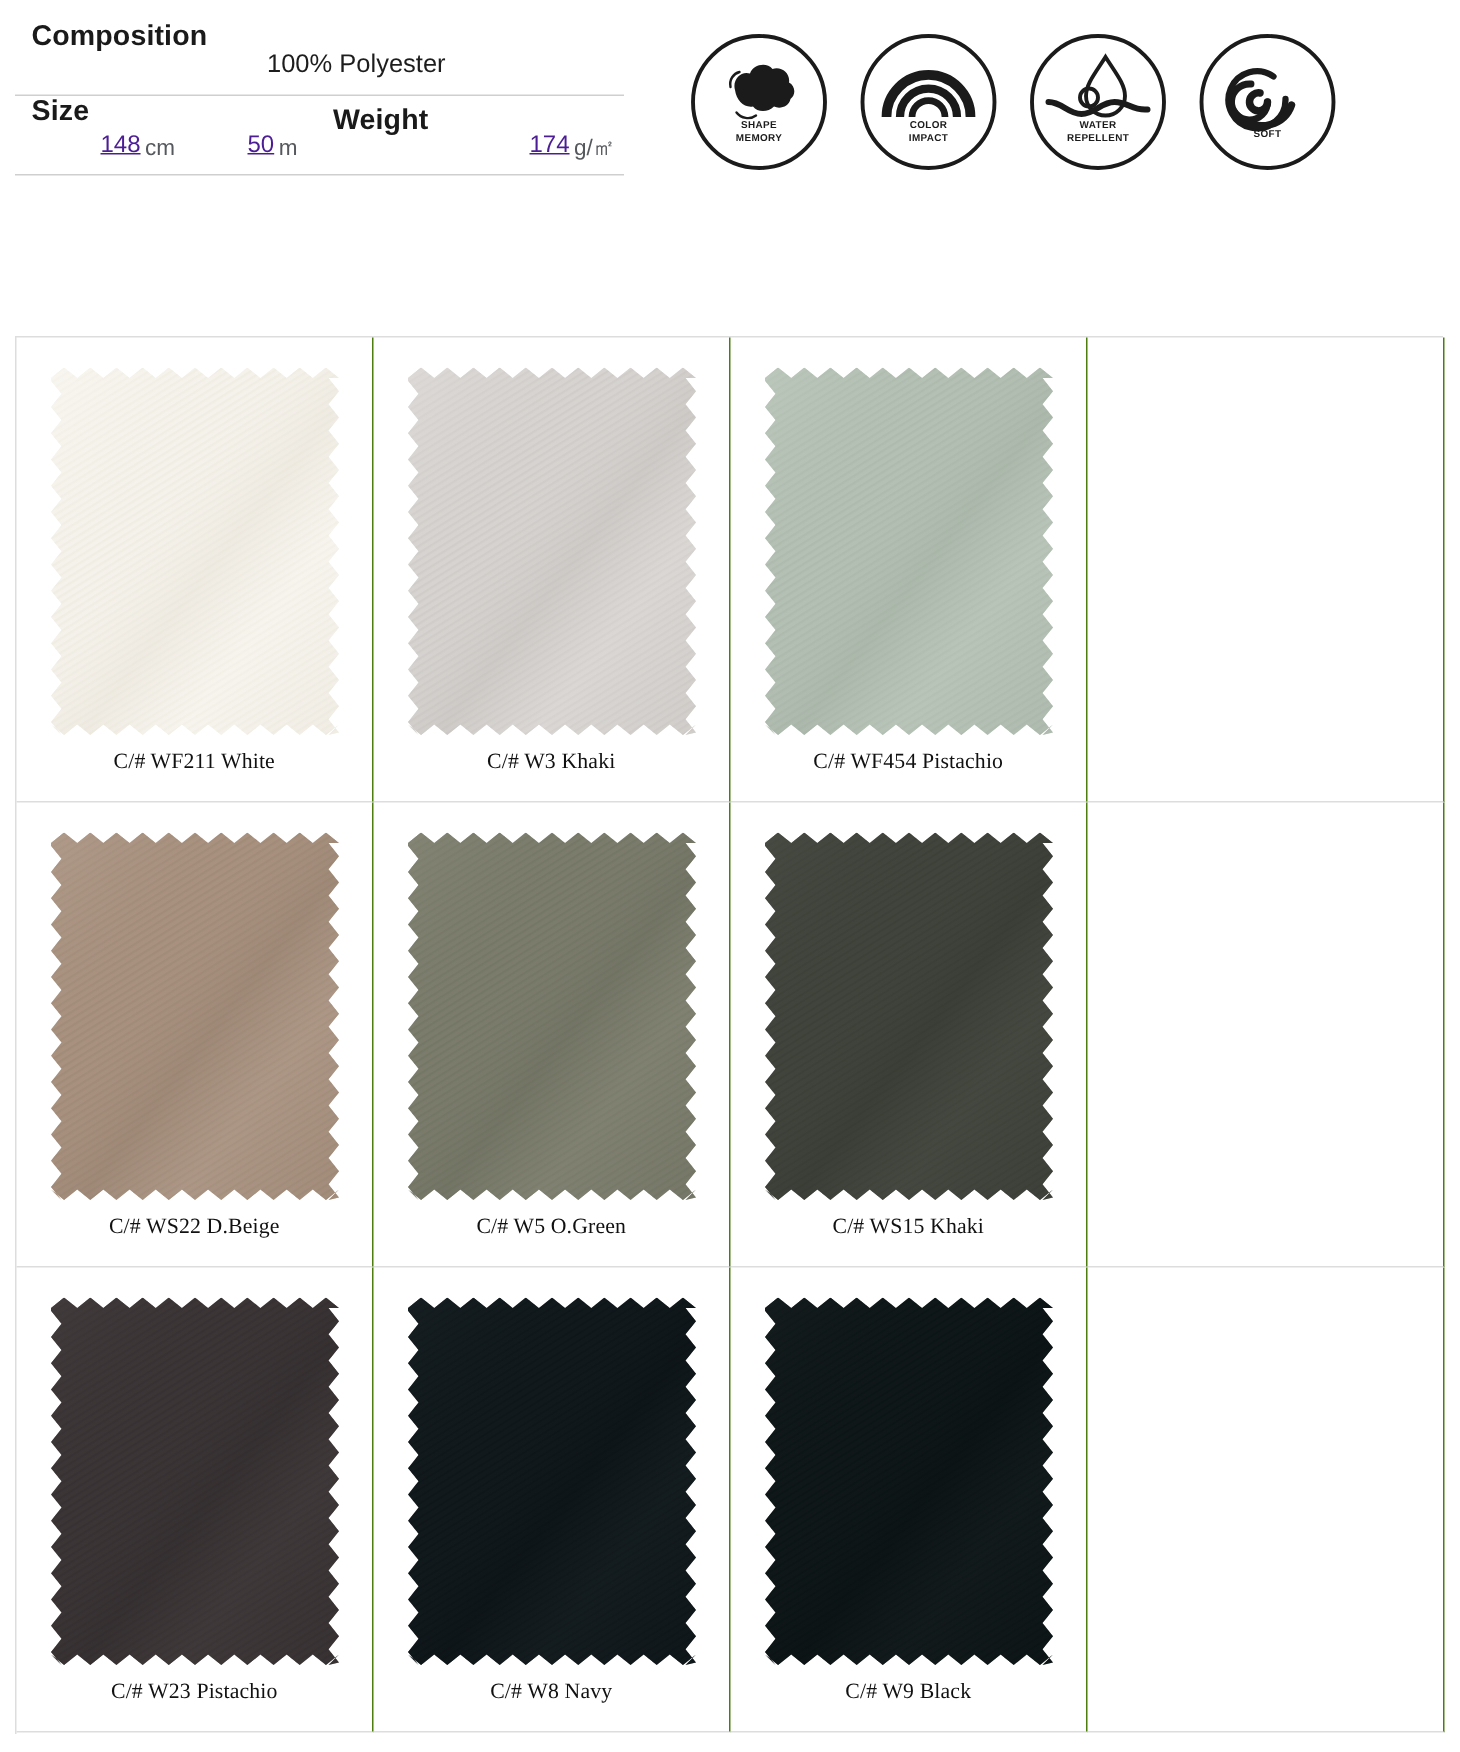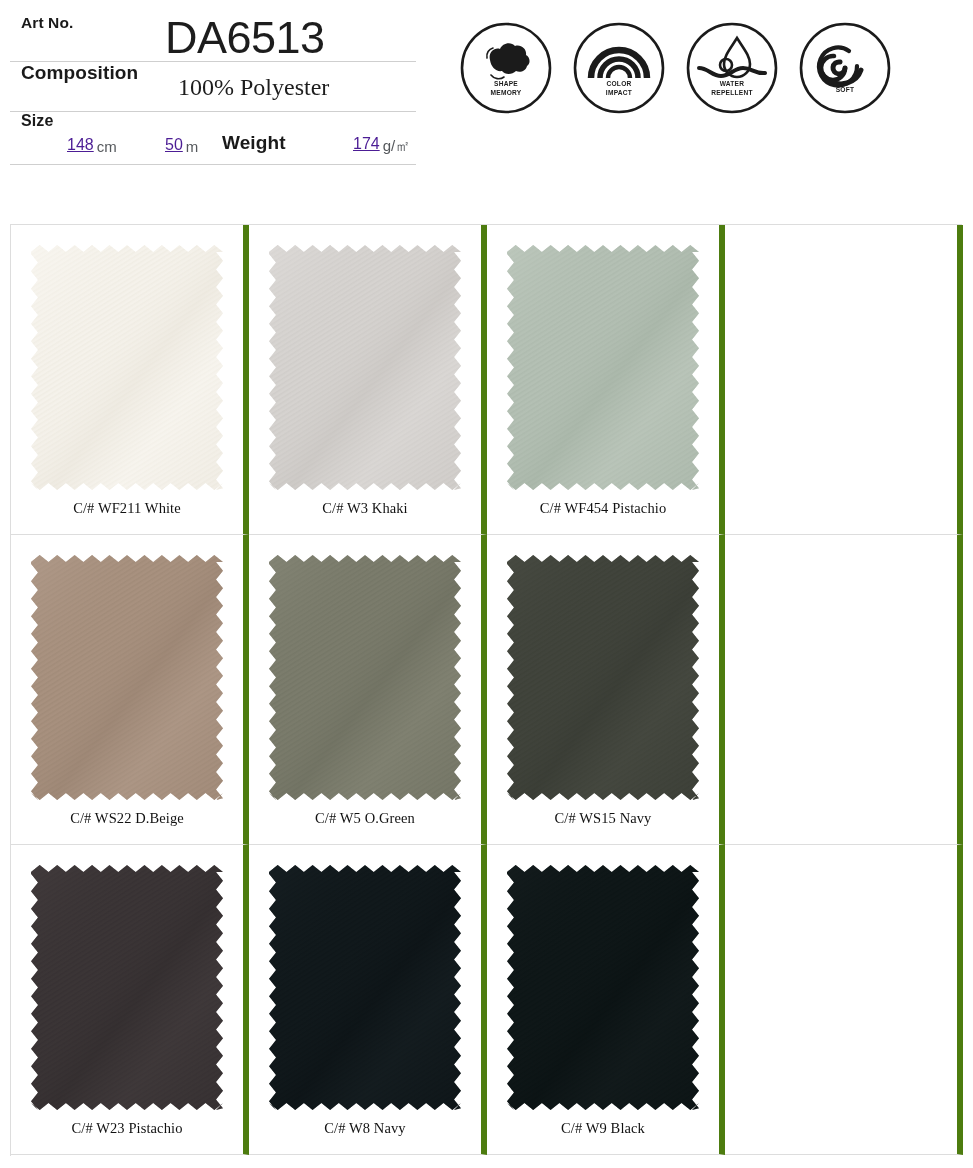--- a/index.html
+++ b/index.html
@@ -25,52 +25,51 @@
   .spec-row.r2 { height: 50px; }
   .spec-row.r3 { height: 53px; }
 
   .lbl {
     font-weight: bold;
     color: #1a1a1a;
     letter-spacing: .1px;
   }
   .lbl-art { font-size: 15.5px; padding-left: 11px; }
   .lbl-comp { font-size: 19px; padding-left: 11px; }
-  .lbl-size { font-size: 16px; padding-left: 11px; }
+  .lbl-size { font-size: 19px; padding-left: 11px; }
   .lbl-weight { font-size: 19px; }
 
   .artno-value {
     position: absolute;
     left: 155px; bottom: 1px;
     font-size: 45px;
     font-weight: 400;
     color: #1d1d1d;
     letter-spacing: -.5px;
     line-height: 1;
   }
 
   .comp-value {
     position: absolute;
     left: 168px; bottom: 10px;
-    font-size: 24px;
+    font-size: 17px;
     color: #1d1d1d;
-    font-family: Liberation Serif, serif;
   }
 
   .sz-num { font-size: 16px; color: #4c1d95; text-decoration: underline; }
   .unit {
     font-size: 15px;
     color: #55585c;
     padding-left: 3px;
     position: relative;
     top: 2px;
   }
   .size-148 { position: absolute; left: 57px; bottom: 10px; }
   .size-50  { position: absolute; left: 155px; bottom: 10px; }
-  .wt-label { position: absolute; left: 212px; bottom: 10px; }
+  .wt-label { position: absolute; left: 212px; bottom: 24px; }
   .wt-num   { position: absolute; left: 343px; bottom: 10px; }
 
   
   .badges {
     position: absolute;
     left: 460px; top: 22px;
     display: flex;
     gap: 21px;
   }
   .badge { width: 92px; height: 92px; position: relative; }
@@ -94,21 +93,21 @@
     position: absolute;
     left: 10px; top: 224px;
     width: 952px; height: 932px;
     border-top: 1px solid #dddddd;
     border-left: 1px solid #dddddd;
     display: grid;
     grid-template-columns: 238px 238px 238px 238px;
     grid-template-rows: 310px 310px 310px;
   }
   .cell {
-    border-right: 6px solid #4d7c0f;
+    border-right: 1px solid #4d7c0f;
     border-bottom: 1px solid #dddddd;
     position: relative;
     display: flex;
     flex-direction: column;
     align-items: center;
   }
   .swatch-wrap {
     margin-top: 20px;
     width: 192px;
     height: 245px;
@@ -124,24 +123,20 @@
     letter-spacing: .1px;
   }
 </style>
 </head>
 <body>
 
 <div class="header">
 
   <div class="spec-block">
 
-    <div class="spec-row r1">
-      <span class="lbl lbl-art">Art No.</span>
-      <span class="artno-value">DA6513</span>
-    </div>
 
     <div class="spec-row r2">
       <span class="lbl lbl-comp">Composition</span>
       <span class="comp-value">100% Polyester</span>
     </div>
 
     <div class="spec-row r3">
       <span class="lbl lbl-size">Size</span>
 
       <span class="size-148">
@@ -364,21 +359,21 @@
               <rect width="1.5" height="4" fill="#343730" opacity="0.30"></rect>
             </pattern>
           </defs>
           <g clip-path="url(#clip5)">
             <rect width="192" height="245" fill="#41443C"></rect>
             <rect width="192" height="245" fill="url(#twill5)"></rect>
             <rect width="192" height="245" fill="url(#fold5)"></rect>
           </g>
         </svg>
       </div>
-      <div class="cell-label">C/# WS15 Navy</div>
+      <div class="cell-label">C/# WS15 Khaki</div>
     </div>
     <div class="cell empty"></div>
     <div class="cell">
       <div class="swatch-wrap">
         <svg class="swatch" viewBox="0 0 192 245">
           <defs>
             <clipPath id="clip6">
               <path d="M0.0,7.0 L8.7,0.0 L17.5,7.0 L26.2,0.0 L34.9,7.0 L43.6,0.0 L52.4,7.0 L61.1,0.0 L69.8,7.0 L78.5,0.0 L87.3,7.0 L96.0,0.0 L104.7,7.0 L113.5,0.0 L122.2,7.0 L130.9,0.0 L139.6,7.0 L148.4,0.0 L157.1,7.0 L165.8,0.0 L174.5,7.0 L183.3,0.0 L192.0,7.0 L185.0,7.0 L192.0,15.8 L185.0,24.5 L192.0,33.3 L185.0,42.0 L192.0,50.8 L185.0,59.5 L192.0,68.3 L185.0,77.0 L192.0,85.8 L185.0,94.5 L192.0,103.3 L185.0,112.0 L192.0,120.8 L185.0,129.5 L192.0,138.3 L185.0,147.0 L192.0,155.8 L185.0,164.5 L192.0,173.3 L185.0,182.0 L192.0,190.8 L185.0,199.5 L192.0,208.3 L185.0,217.0 L192.0,225.8 L185.0,234.5 L192.0,243.3 L185.0,245.0 L192.0,238.0 L183.3,245.0 L174.5,238.0 L165.8,245.0 L157.1,238.0 L148.4,245.0 L139.6,238.0 L130.9,245.0 L122.2,238.0 L113.5,245.0 L104.7,238.0 L96.0,245.0 L87.3,238.0 L78.5,245.0 L69.8,238.0 L61.1,245.0 L52.4,238.0 L43.6,245.0 L34.9,238.0 L26.2,245.0 L17.5,238.0 L8.7,245.0 L0.0,238.0 L7.0,245.0 L0.0,236.3 L7.0,227.5 L0.0,218.8 L7.0,210.0 L0.0,201.3 L7.0,192.5 L0.0,183.8 L7.0,175.0 L0.0,166.3 L7.0,157.5 L0.0,148.8 L7.0,140.0 L0.0,131.3 L7.0,122.5 L0.0,113.8 L7.0,105.0 L0.0,96.3 L7.0,87.5 L0.0,78.8 L7.0,70.0 L0.0,61.3 L7.0,52.5 L0.0,43.8 L7.0,35.0 L0.0,26.3 L7.0,17.5 L0.0,8.8 Z"></path>
             </clipPath>
             <linearGradient id="fold6" x1="0" y1="0" x2="1" y2="1">

